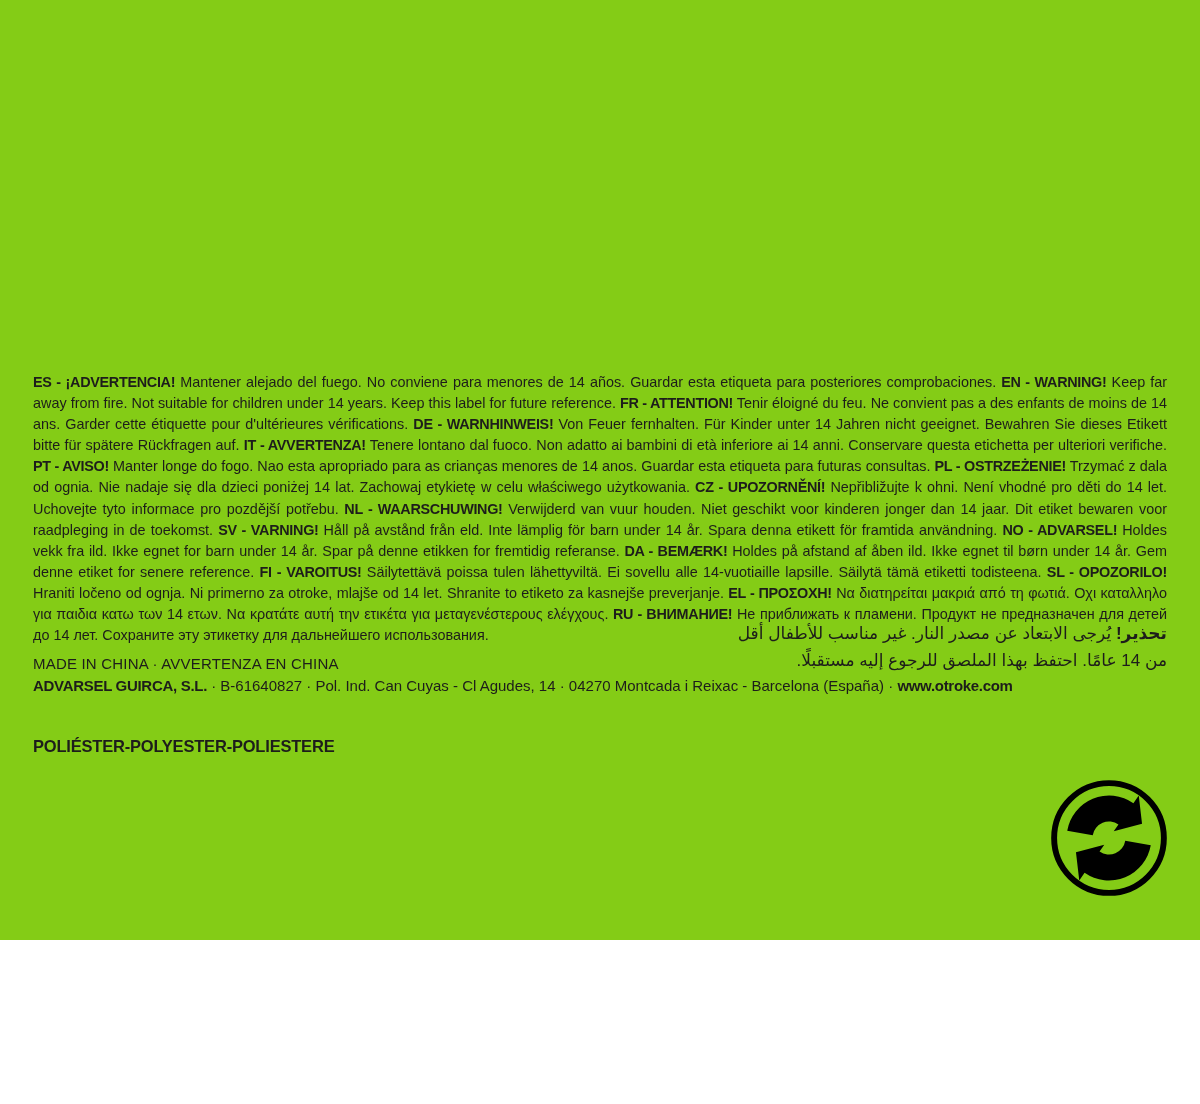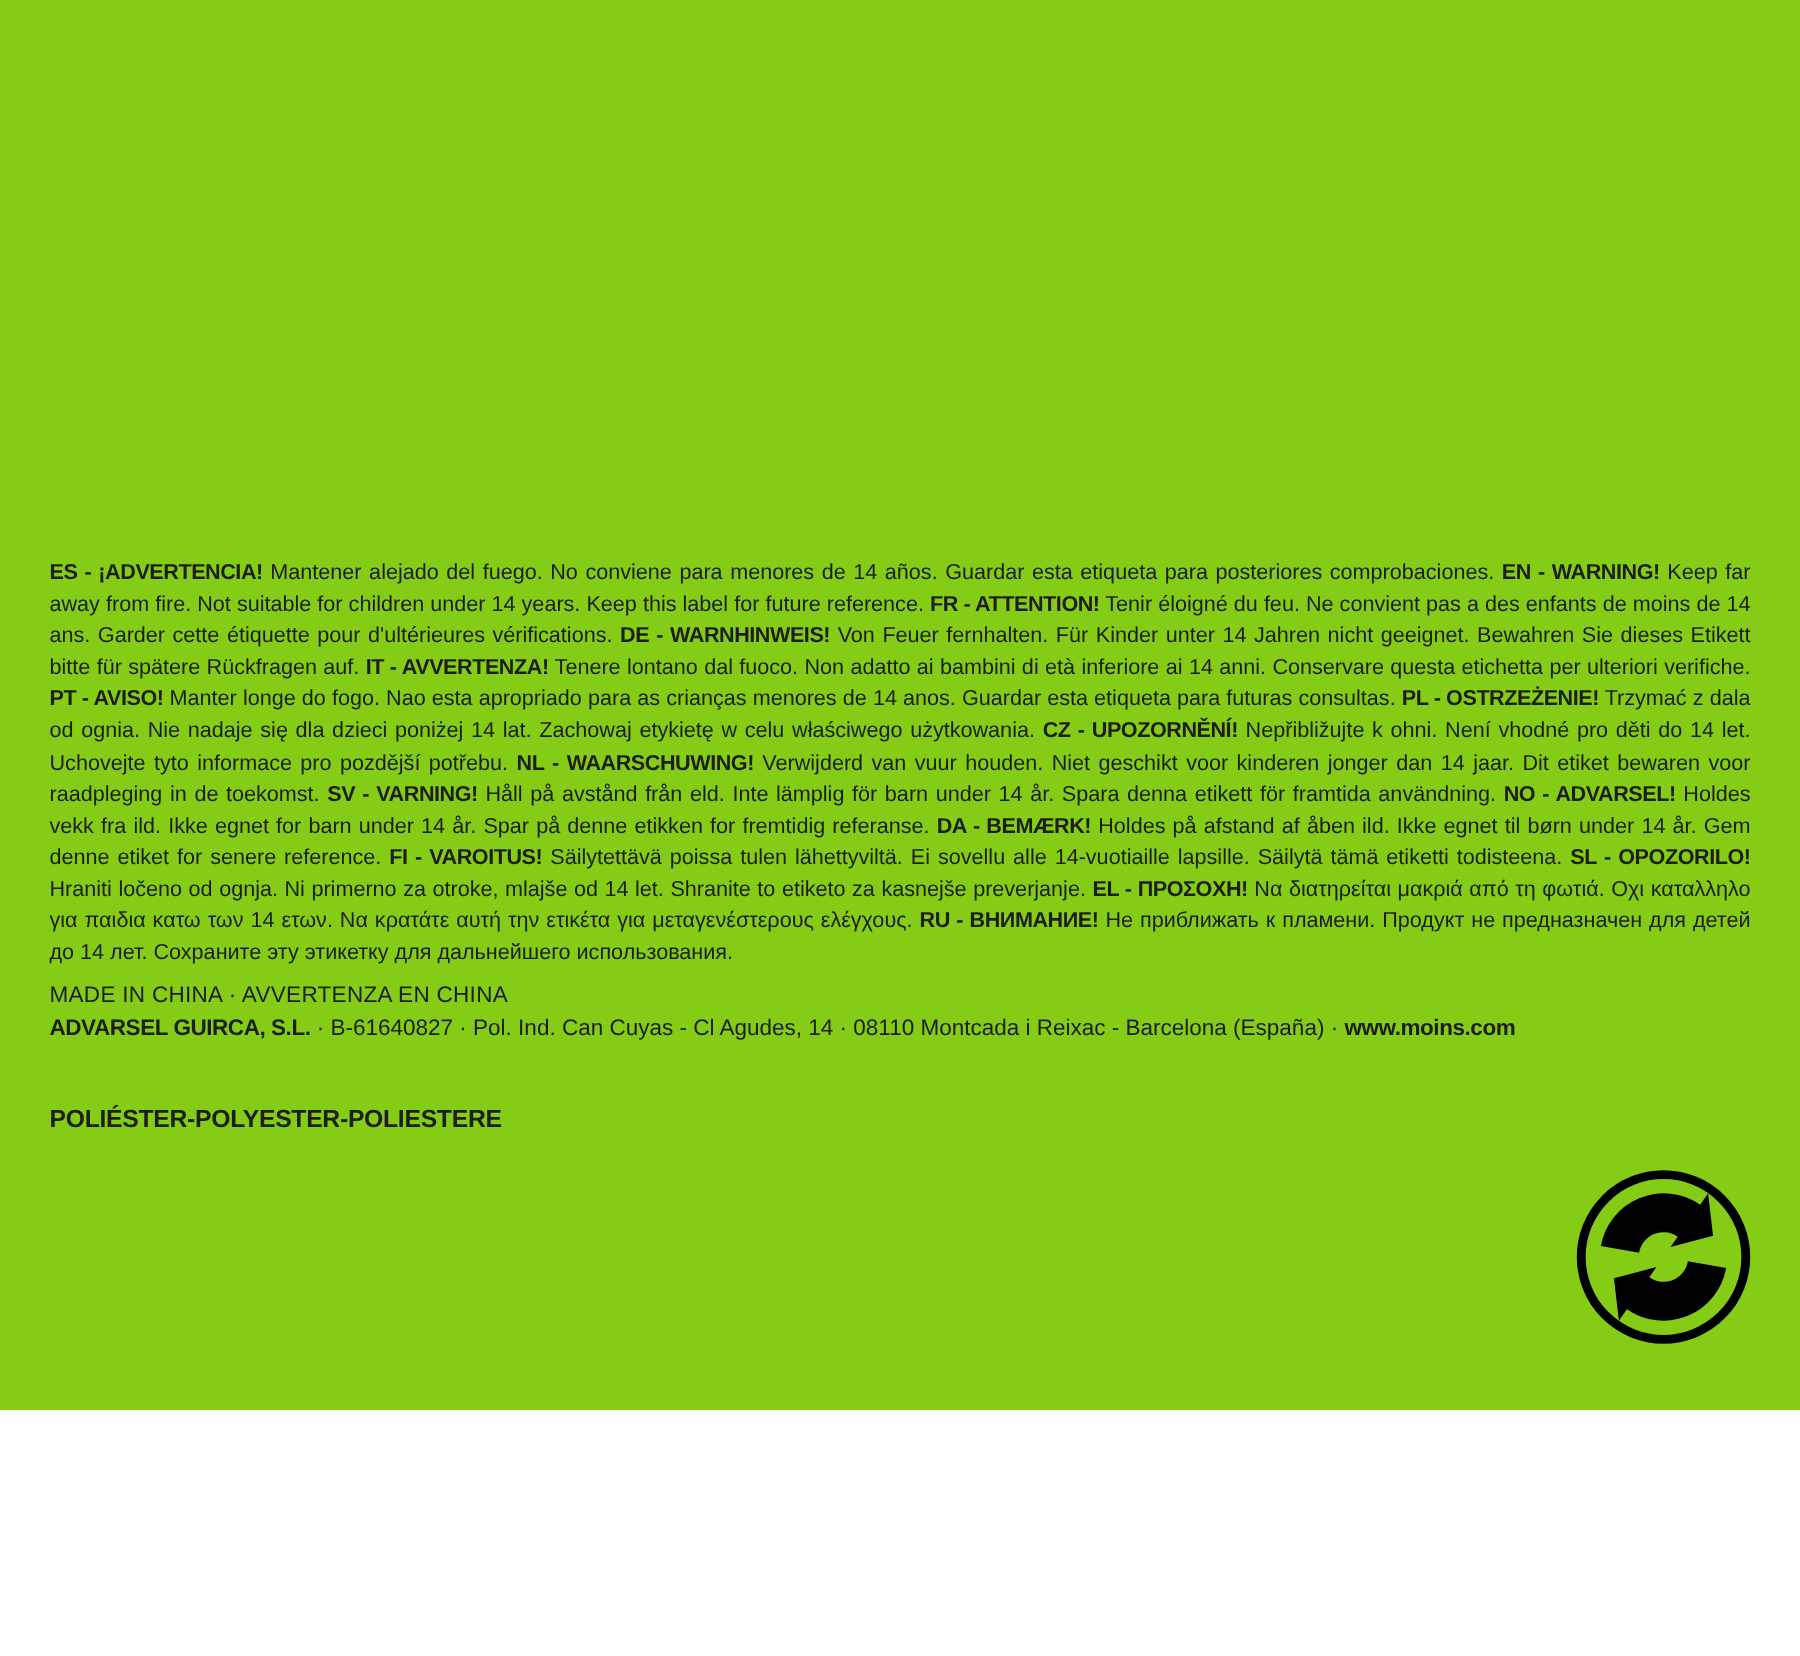--- a/index.html
+++ b/index.html
@@ -63,24 +63,28 @@
   }
   .green-dot svg { display: block; width: 100%; height: 100%; }
 </style>
 </head>
 <body>
 
 <div class="page">
 
   <p class="warnings"><span class="b">ES - ¡ADVERTENCIA!</span><span> Mantener alejado del fuego. No conviene para menores de 14 años. Guardar esta etiqueta para posteriores comprobaciones. </span><span class="b">EN - WARNING!</span><span> Keep far away from fire. Not suitable for children under 14 years. Keep this label for future reference. </span><span class="b">FR - ATTENTION!</span><span> Tenir éloigné du feu. Ne convient pas a des enfants de moins de 14 ans. Garder cette étiquette pour d'ultérieures vérifications. </span><span class="b">DE - WARNHINWEIS!</span><span> Von Feuer fernhalten. Für Kinder unter 14 Jahren nicht geeignet. Bewahren Sie dieses Etikett bitte für spätere Rückfragen auf. </span><span class="b">IT - AVVERTENZA!</span><span> Tenere lontano dal fuoco. Non adatto ai bambini di età inferiore ai 14 anni. Conservare questa etichetta per ulteriori verifiche. </span><span class="b">PT - AVISO!</span><span> Manter longe do fogo. Nao esta apropriado para as crianças menores de 14 anos. Guardar esta etiqueta para futuras consultas. </span><span class="b">PL - OSTRZEŻENIE!</span><span> Trzymać z dala od ognia. Nie nadaje się dla dzieci poniżej 14 lat. Zachowaj etykietę w celu właściwego użytkowania. </span><span class="b">CZ - UPOZORNĚNÍ!</span><span> Nepřibližujte k ohni. Není vhodné pro děti do 14 let. Uchovejte tyto informace pro pozdější potřebu. </span><span class="b">NL - WAARSCHUWING!</span><span> Verwijderd van vuur houden. Niet geschikt voor kinderen jonger dan 14 jaar. Dit etiket bewaren voor raadpleging in de toekomst. </span><span class="b">SV - VARNING!</span><span> Håll på avstånd från eld. Inte lämplig för barn under 14 år. Spara denna etikett för framtida användning. </span><span class="b">NO - ADVARSEL!</span><span> Holdes vekk fra ild. Ikke egnet for barn under 14 år. Spar på denne etikken for fremtidig referanse. </span><span class="b">DA - BEMÆRK!</span><span> Holdes på afstand af åben ild. Ikke egnet til børn under 14 år. Gem denne etiket for senere reference. </span><span class="b">FI - VAROITUS!</span><span> Säilytettävä poissa tulen lähettyviltä. Ei sovellu alle 14-vuotiaille lapsille. Säilytä tämä etiketti todisteena. </span><span class="b">SL - OPOZORILO!</span><span> Hraniti ločeno od ognja. Ni primerno za otroke, mlajše od 14 let. Shranite to etiketo za kasnejše preverjanje. </span><span class="b">EL - ΠΡΟΣΟΧΗ!</span><span> Να διατηρείται μακριά από τη φωτιά. Οχι καταλληλο για παιδια κατω των 14 ετων. Να κρατάτε αυτή την ετικέτα για μεταγενέστερους ελέγχους. </span><span class="b">RU - ВНИМАНИЕ!</span><span> Не приближать к пламени. Продукт не предназначен для детей до 14 лет. Сохраните эту этикетку для дальнейшего использования.</span></p>
 
+  <div class="arabic">
+    <div><span class="b">تحذير!</span><span> يُرجى الابتعاد عن مصدر النار. غير مناسب للأطفال أقل</span></div>
+    <div><span>من 14 عامًا. احتفظ بهذا الملصق للرجوع إليه مستقبلًا.</span></div>
+  </div>
 
   <div class="made-in">MADE IN CHINA · AVVERTENZA EN CHINA</div>
 
-  <div class="manufacturer"><span class="b">ADVARSEL GUIRCA, S.L.</span><span> · B-61640827 · Pol. Ind. Can Cuyas - Cl Agudes, 14 · 08110 Montcada i Reixac - Barcelona (España) · </span><span class="b">www.moins.com</span></div>
+  <div class="manufacturer"><span class="b">ADVARSEL GUIRCA, S.L.</span><span> · B-61640827 · Pol. Ind. Can Cuyas - Cl Agudes, 14 · 04270 Montcada i Reixac - Barcelona (España) · </span><span class="b">www.otroke.com</span></div>
 
   <div class="material">POLIÉSTER-POLYESTER-POLIESTERE</div>
 
   <div class="green-dot">
     <svg viewBox="0 0 100 100" xmlns="http://www.w3.org/2000/svg" aria-hidden="true">
       <circle cx="50" cy="50" r="46.5" fill="none" stroke="#000000" stroke-width="5"></circle>
       <path d="M14.6 43.8 A36 36 0 0 1 70.7 20.5 L75.2 14 L78 38 L54 44.3 L58 38.5 A14 14 0 0 0 36.2 47.6 Z" fill="#000000"></path>
       <path d="M14.6 43.8 A36 36 0 0 1 70.7 20.5 L75.2 14 L78 38 L54 44.3 L58 38.5 A14 14 0 0 0 36.2 47.6 Z" fill="#000000" transform="rotate(180 50 50)"></path>
     </svg>
   </div>

